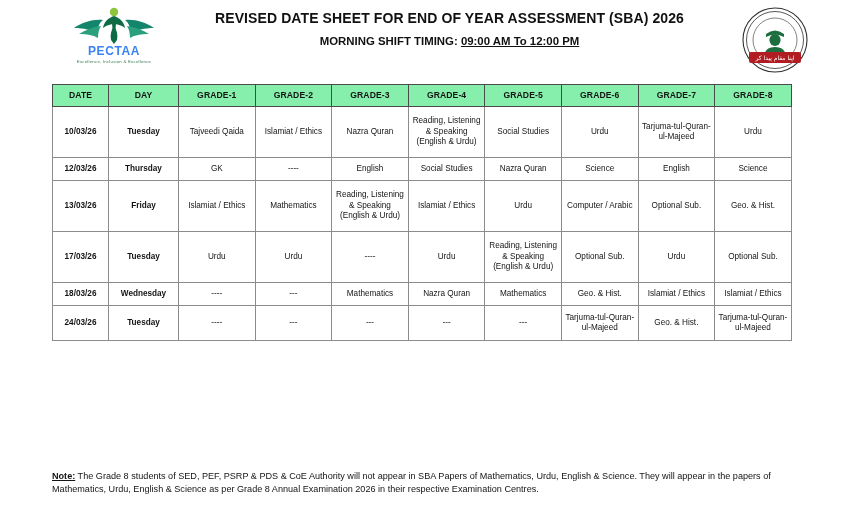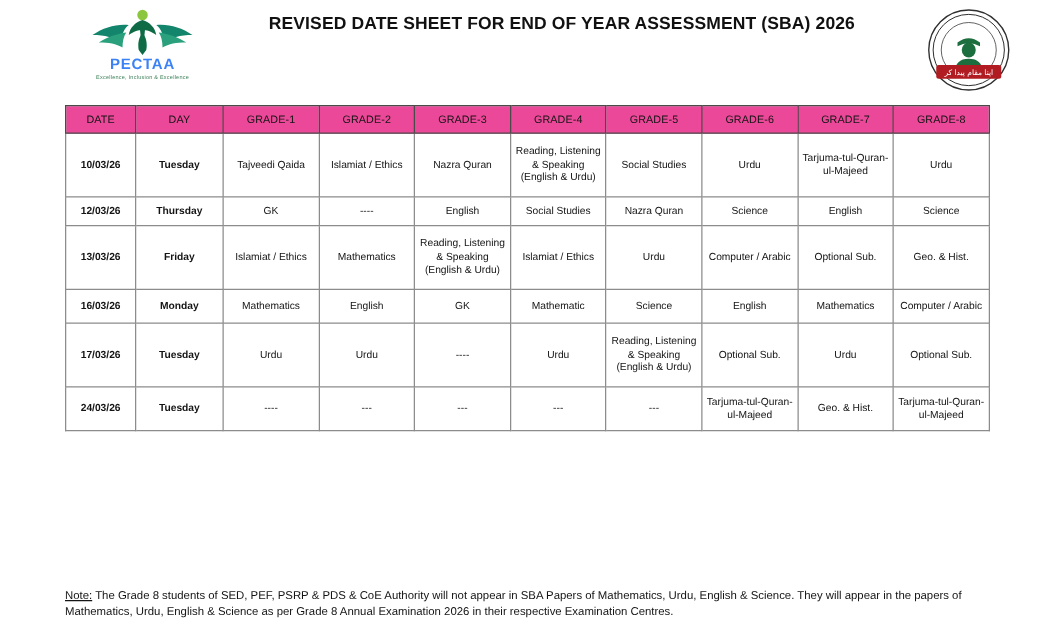--- a/index.html
+++ b/index.html
@@ -101,22 +101,22 @@
     border: 1px solid #8c8c8c;
     text-align: center;
     vertical-align: middle;
     font-size: 8.2px;
     line-height: 1.28;
     padding: 1px 2px;
     color: #141414;
     background: #ffffff;
   }
   table.sheet thead th {
-    background: #ec4899;
-    font-weight: normal;
+    background: #86efac;
+    font-weight: bold;
     font-size: 8.6px;
     height: 19px;
     border-color: #4a4a4a;
     letter-spacing: 0.1px;
   }
   td.c-date {
     font-weight: bold;
     font-size: 8.4px;
   }
   td.c-day {
@@ -134,21 +134,21 @@
     position: absolute;
     left: 52px;
     top: 470px;
     width: 760px;
     font-size: 9.1px;
     line-height: 1.45;
     color: #141414;
     text-align: left;
   }
   .note b.lbl {
-    font-weight: normal;
+    font-weight: bold;
     text-decoration: underline;
   }
 </style>
 </head>
 <body>
 
 <div id="page">
 
   <div class="header">
 
@@ -164,20 +164,24 @@
           <path d="M56 20 C64 21 72 24 78 28 C70 28 64 29 59 32 C59 27 58 23 56 20 Z" fill="#2aa17c"></path>
           <path d="M43 20 C40 24 39 29 40 34 L43 38 L46 34 C47 29 46 24 43 20 Z" fill="#0f6b46"></path>
         </svg>
       </span>
       <span class="name">PECTAA</span>
       <span class="tag">Excellence, Inclusion &amp; Excellence</span>
     </div>
 
     <div class="title-block">
       <div class="main-title">REVISED DATE SHEET FOR END OF YEAR ASSESSMENT (SBA) 2026</div>
+      <div class="shift-line">
+        <span>MORNING SHIFT TIMING:</span>
+        <span class="u">09:00 AM To 12:00 PM</span>
+      </div>
     </div>
 
     <div class="logo-right">
       <svg width="78" height="70" viewBox="0 0 78 70" aria-hidden="true">
         <circle cx="39" cy="34" r="32" fill="none" stroke="#2f2f2f" stroke-width="1.1"></circle>
         <circle cx="39" cy="34" r="28.5" fill="none" stroke="#2f2f2f" stroke-width="0.8"></circle>
         <circle cx="39" cy="34" r="22" fill="none" stroke="#2f2f2f" stroke-width="0.6"></circle>
         <path d="M30 28 q9 -7 18 0 l0 3 q-9 -5 -18 0 Z" fill="#1d6e3f"></path>
         <ellipse cx="39" cy="34" rx="5.6" ry="6" fill="#1d6e3f"></ellipse>
         <path d="M28 52 q0 -11 11 -11 q11 0 11 11 Z" fill="#1d6e3f"></path>
@@ -245,43 +249,43 @@
             <td class="c-day">Friday</td>
             <td>Islamiat / Ethics</td>
             <td>Mathematics</td>
             <td>Reading, Listening &amp; Speaking (English &amp; Urdu)</td>
             <td>Islamiat / Ethics</td>
             <td>Urdu</td>
             <td>Computer / Arabic</td>
             <td>Optional Sub.</td>
             <td>Geo. &amp; Hist.</td>
           </tr>
-          <tr style="height: 27px;">
-            <td class="c-date">16/03/26</td>
-            <td class="c-day">Monday</td>
-            <td>Mathematics</td>
-            <td>English</td>
-            <td>GK</td>
-            <td>Mathematic</td>
-            <td>Science</td>
-            <td>English</td>
-            <td>Mathematics</td>
-            <td>Computer / Arabic</td>
-          </tr>
           <tr style="height: 51px;">
             <td class="c-date">17/03/26</td>
             <td class="c-day">Tuesday</td>
             <td>Urdu</td>
             <td>Urdu</td>
             <td>----</td>
             <td>Urdu</td>
             <td>Reading, Listening &amp; Speaking (English &amp; Urdu)</td>
             <td>Optional Sub.</td>
             <td>Urdu</td>
             <td>Optional Sub.</td>
+          </tr>
+          <tr style="height: 23px;">
+            <td class="c-date">18/03/26</td>
+            <td class="c-day">Wednesday</td>
+            <td>----</td>
+            <td>---</td>
+            <td>Mathematics</td>
+            <td>Nazra Quran</td>
+            <td>Mathematics</td>
+            <td>Geo. &amp; Hist.</td>
+            <td>Islamiat / Ethics</td>
+            <td>Islamiat / Ethics</td>
           </tr>
           <tr style="height: 35px;">
             <td class="c-date">24/03/26</td>
             <td class="c-day">Tuesday</td>
             <td>----</td>
             <td>---</td>
             <td>---</td>
             <td>---</td>
             <td>---</td>
             <td>Tarjuma-tul-Quran-ul-Majeed</td>

